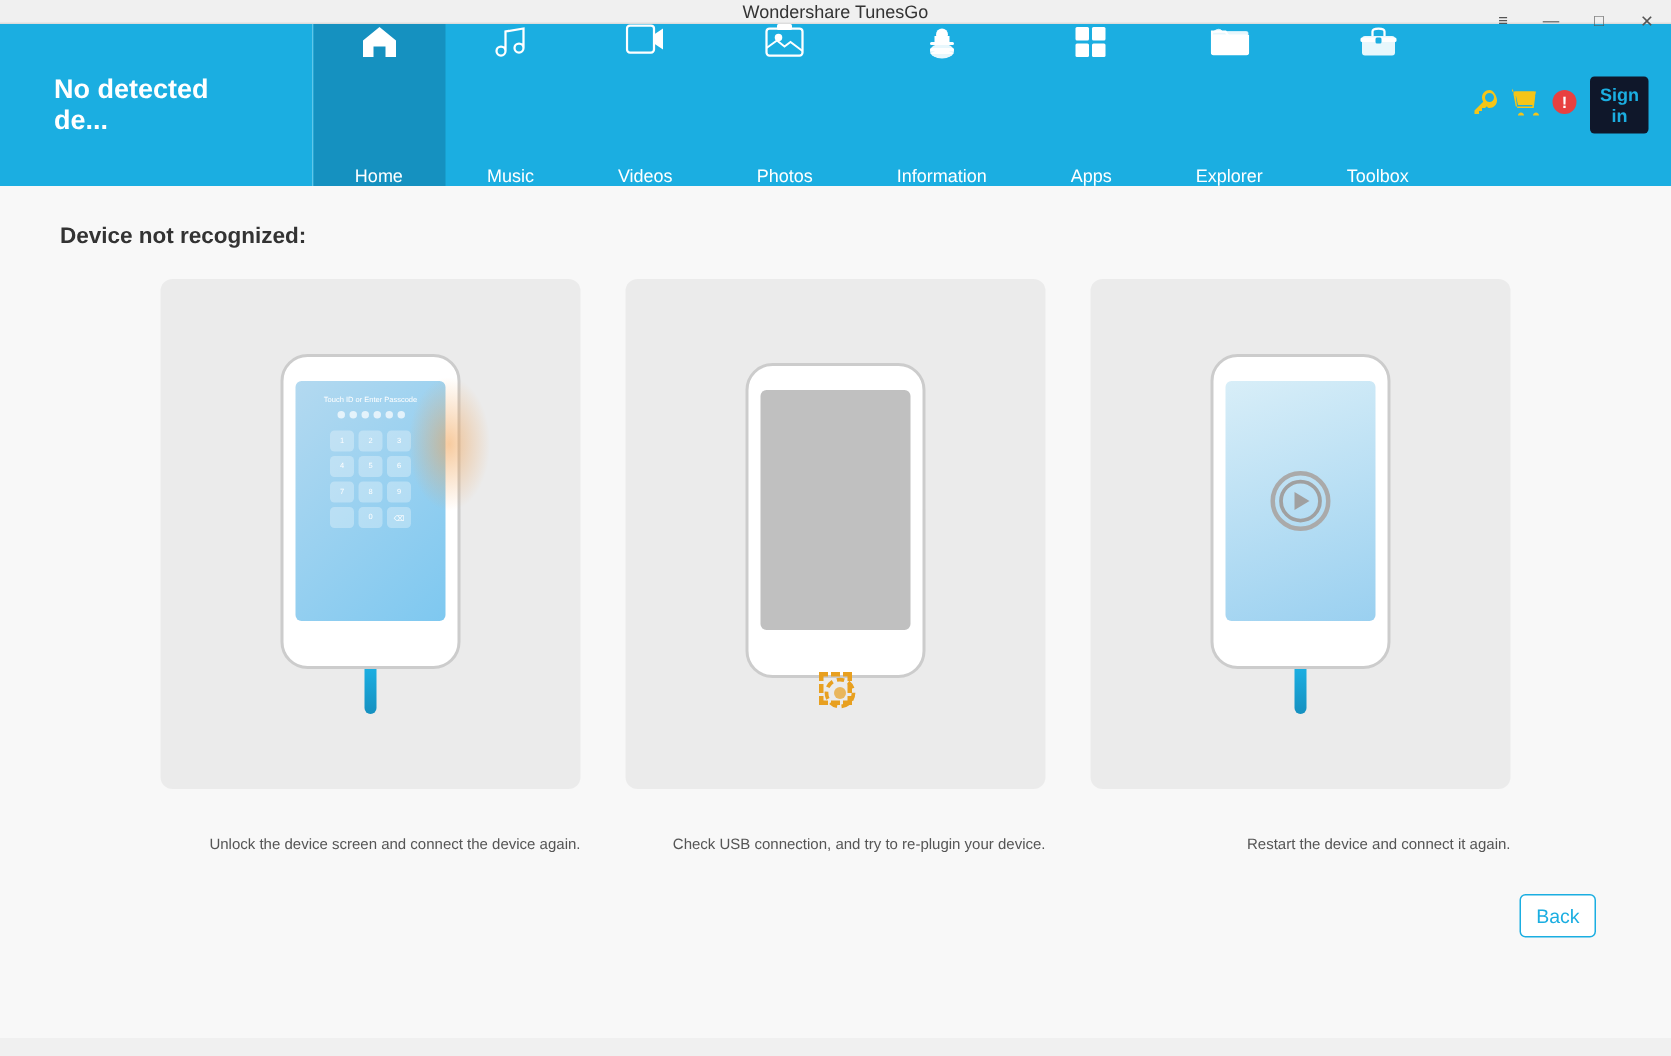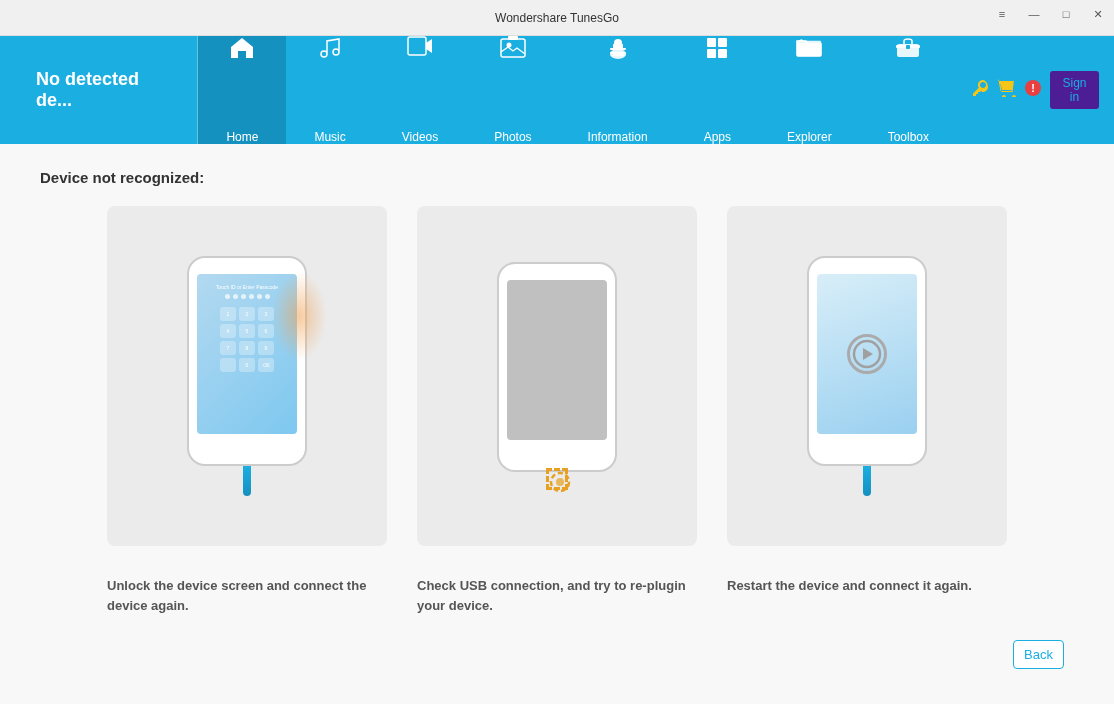--- a/index.html
+++ b/index.html
@@ -1,20 +1,20 @@
 <!DOCTYPE html>
 <html><head>
   <meta charset="utf-8">
   <style>
     * { margin: 0; padding: 0; box-sizing: border-box; }
     body { width: 1114px; height: 704px; font-family: 'Segoe UI', Arial, sans-serif; background: #f0f0f0; overflow: hidden; }
 
     
     .title-bar {
-      height: 36px;
+      height: 16px;
       background: #f0f0f0;
       display: flex;
       align-items: center;
       justify-content: center;
       font-size: 12px;
       color: #333;
       position: relative;
       border-bottom: 1px solid #ddd;
     }
     .title-bar-controls {
@@ -84,28 +84,28 @@
       gap: 8px;
     }
     .nav-icon-btn {
       color: white;
       font-size: 16px;
       cursor: pointer;
       background: transparent;
       border: none;
     }
     .signin-btn {
-      background: #4c1d95;
+      background: #0f172a;
       color: #1baee1;
       border: none;
       border-radius: 3px;
-      padding: 5px 12px;
+      padding: 5px 0;
       font-size: 12px;
       cursor: pointer;
-      font-weight: 400;
+      font-weight: 700;
     }
 
     
     .main-content {
       background: #f8f8f8;
       flex: 1;
       padding: 25px 40px;
       height: calc(704px - 28px - 108px);
       overflow: hidden;
     }
@@ -243,25 +243,24 @@
       font-size: 16px;
     }
 
     .cards-desc {
       display: flex;
       gap: 30px;
       justify-content: center;
     }
     .card-desc {
       width: 280px;
-      text-align: left;
-      font-size: 13px;
+      text-align: right;
+      font-size: 10px;
       color: #555;
       line-height: 1.5;
-      font-weight: bold;
     }
 
     .back-row {
       display: flex;
       justify-content: flex-end;
       margin-top: 25px;
       padding-right: 10px;
     }
     .back-btn {
       border: 1px solid #1baee1;

